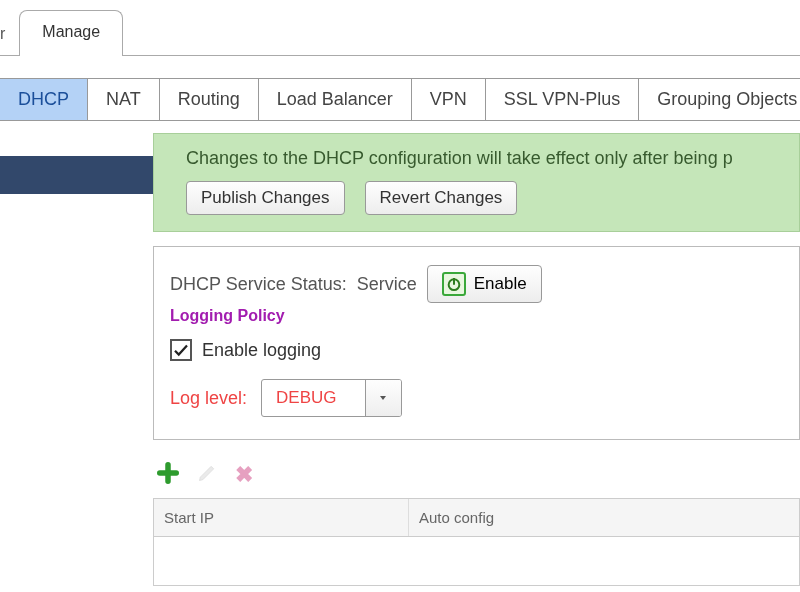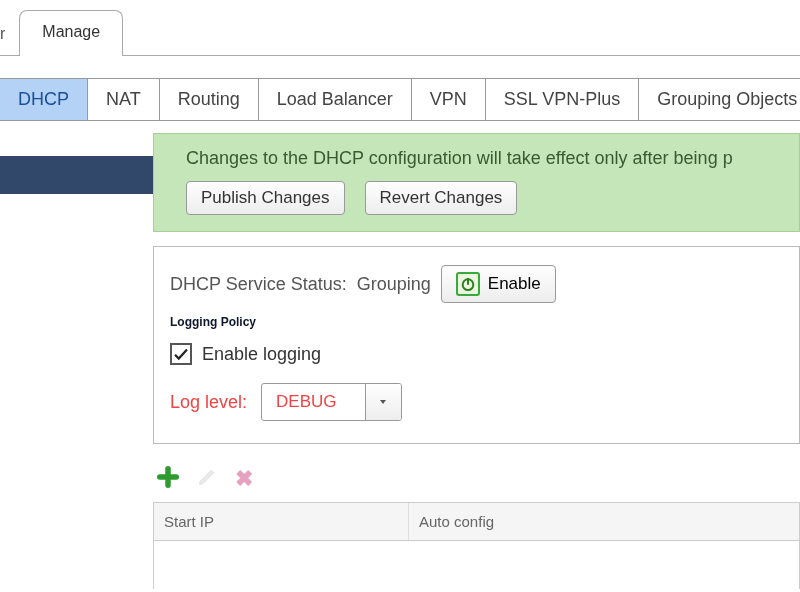--- a/index.html
+++ b/index.html
@@ -154,23 +154,23 @@
       border-radius: 3px;
       display: flex;
       align-items: center;
       justify-content: center;
       background: #e9f7e0;
     }
     .power-svg { width: 16px; height: 16px; }
 
     .policy-heading {
       font-weight: bold;
-      font-size: 12px;
-      margin-top: 12px;
-      color: #0f172a;
+      font-size: 16px;
+      margin-top: 4px;
+      color: #a21caf;
     }
     .check-row {
       display: flex;
       align-items: center;
       gap: 10px;
       margin-top: 14px;
       font-size: 18px;
       color: #333;
     }
     .checkbox {
@@ -279,21 +279,21 @@
       <div class="notice-text">Changes to the DHCP configuration will take effect only after being p</div>
       <div class="notice-btns">
         <button class="btn">Publish Changes</button>
         <button class="btn">Revert Changes</button>
       </div>
     </div>
 
     <div class="config-box">
       <div class="status-line">
         <span>DHCP Service Status:</span>
-        <span>Grouping</span>
+        <span>Service</span>
         <button class="enable-btn">
           <span class="power-icon-box">
             <svg class="power-svg" viewBox="0 0 24 24">
                 <circle cx="12" cy="13" r="8" fill="none" stroke="#2e7d1f" stroke-width="3"></circle>
                 <line x1="12" y1="3" x2="12" y2="13" stroke="#2e7d1f" stroke-width="3"></line>
               </svg>
           </span>
           <span>Enable</span>
         </button>
       </div>

